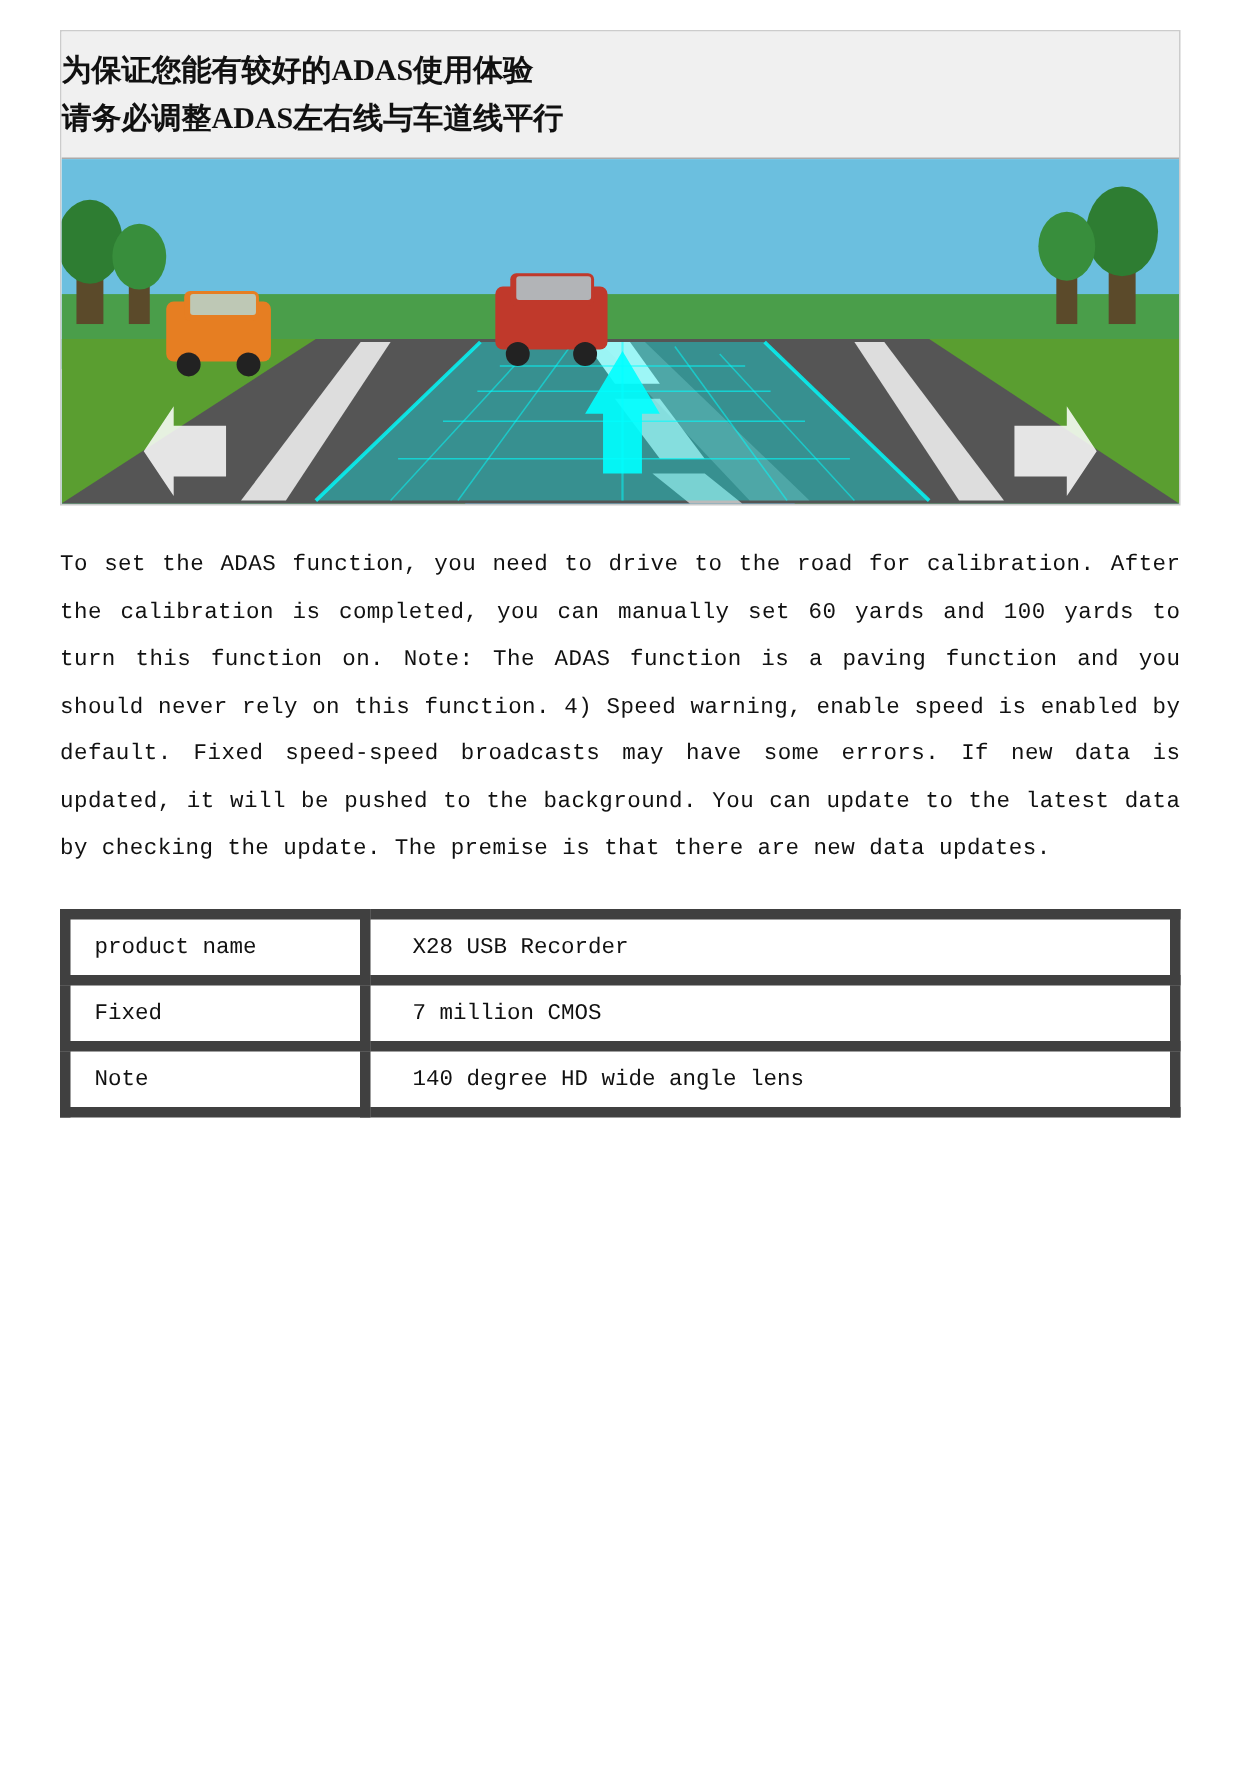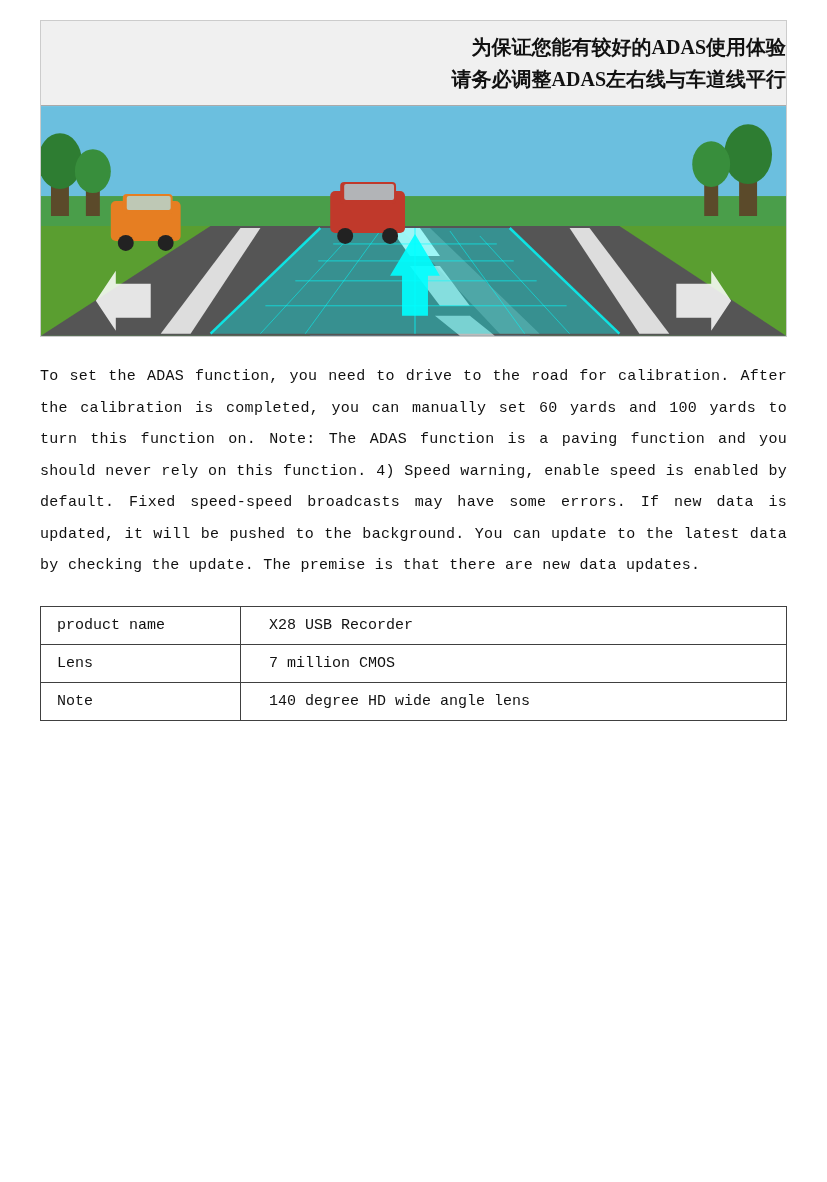--- a/index.html
+++ b/index.html
@@ -21,21 +21,21 @@
       margin-bottom: 24px;
       border: 1px solid #ccc;
       overflow: hidden;
       position: relative;
     }
 
     
     .banner-text {
       background: #f0f0f0;
       border-bottom: 1px solid #aaa;
-      text-align: right;
+      text-align: left;
       padding: 10px 0;
       font-family: 'SimSun', '宋体', serif;
       font-size: 20px;
       font-weight: bold;
       color: #111;
       line-height: 1.6;
     }
 
     
     .road-scene {
@@ -61,21 +61,21 @@
     }
 
     .specs-table {
       width: 100%;
       border-collapse: collapse;
       font-family: 'Courier New', Courier, monospace;
       font-size: 15px;
     }
 
     .specs-table td {
-      border: 1px solid #404040;
+      border: 7px solid #404040;
       padding: 10px 16px;
       vertical-align: middle;
       color: #111;
     }
 
     .specs-table td:first-child {
       width: 200px;
       background: #fff;
     }
 
@@ -164,21 +164,21 @@
 
 <div class="body-text">To set the ADAS function, you need to drive to the road for calibration. After the calibration is completed, you can manually set 60 yards and 100 yards to turn this function on. Note: The ADAS function is a paving function and you should never rely on this function. 4) Speed warning, enable speed is enabled by default. Fixed speed-speed broadcasts may have some errors. If new data is updated, it will be pushed to the background. You can update to the latest data by checking the update. The premise is that there are new data updates.</div>
 
 <table class="specs-table">
   <tbody id="specs-tbody">
   <tr>
         <td>product name</td>
         <td>X28 USB Recorder</td>
       </tr>
       <tr>
-        <td>Lens</td>
+        <td>Fixed</td>
         <td>7 million CMOS</td>
       </tr>
       <tr>
         <td>Note</td>
         <td>140 degree HD wide angle lens</td>
       </tr>
     </tbody>
 </table>
 
 </body></html>

